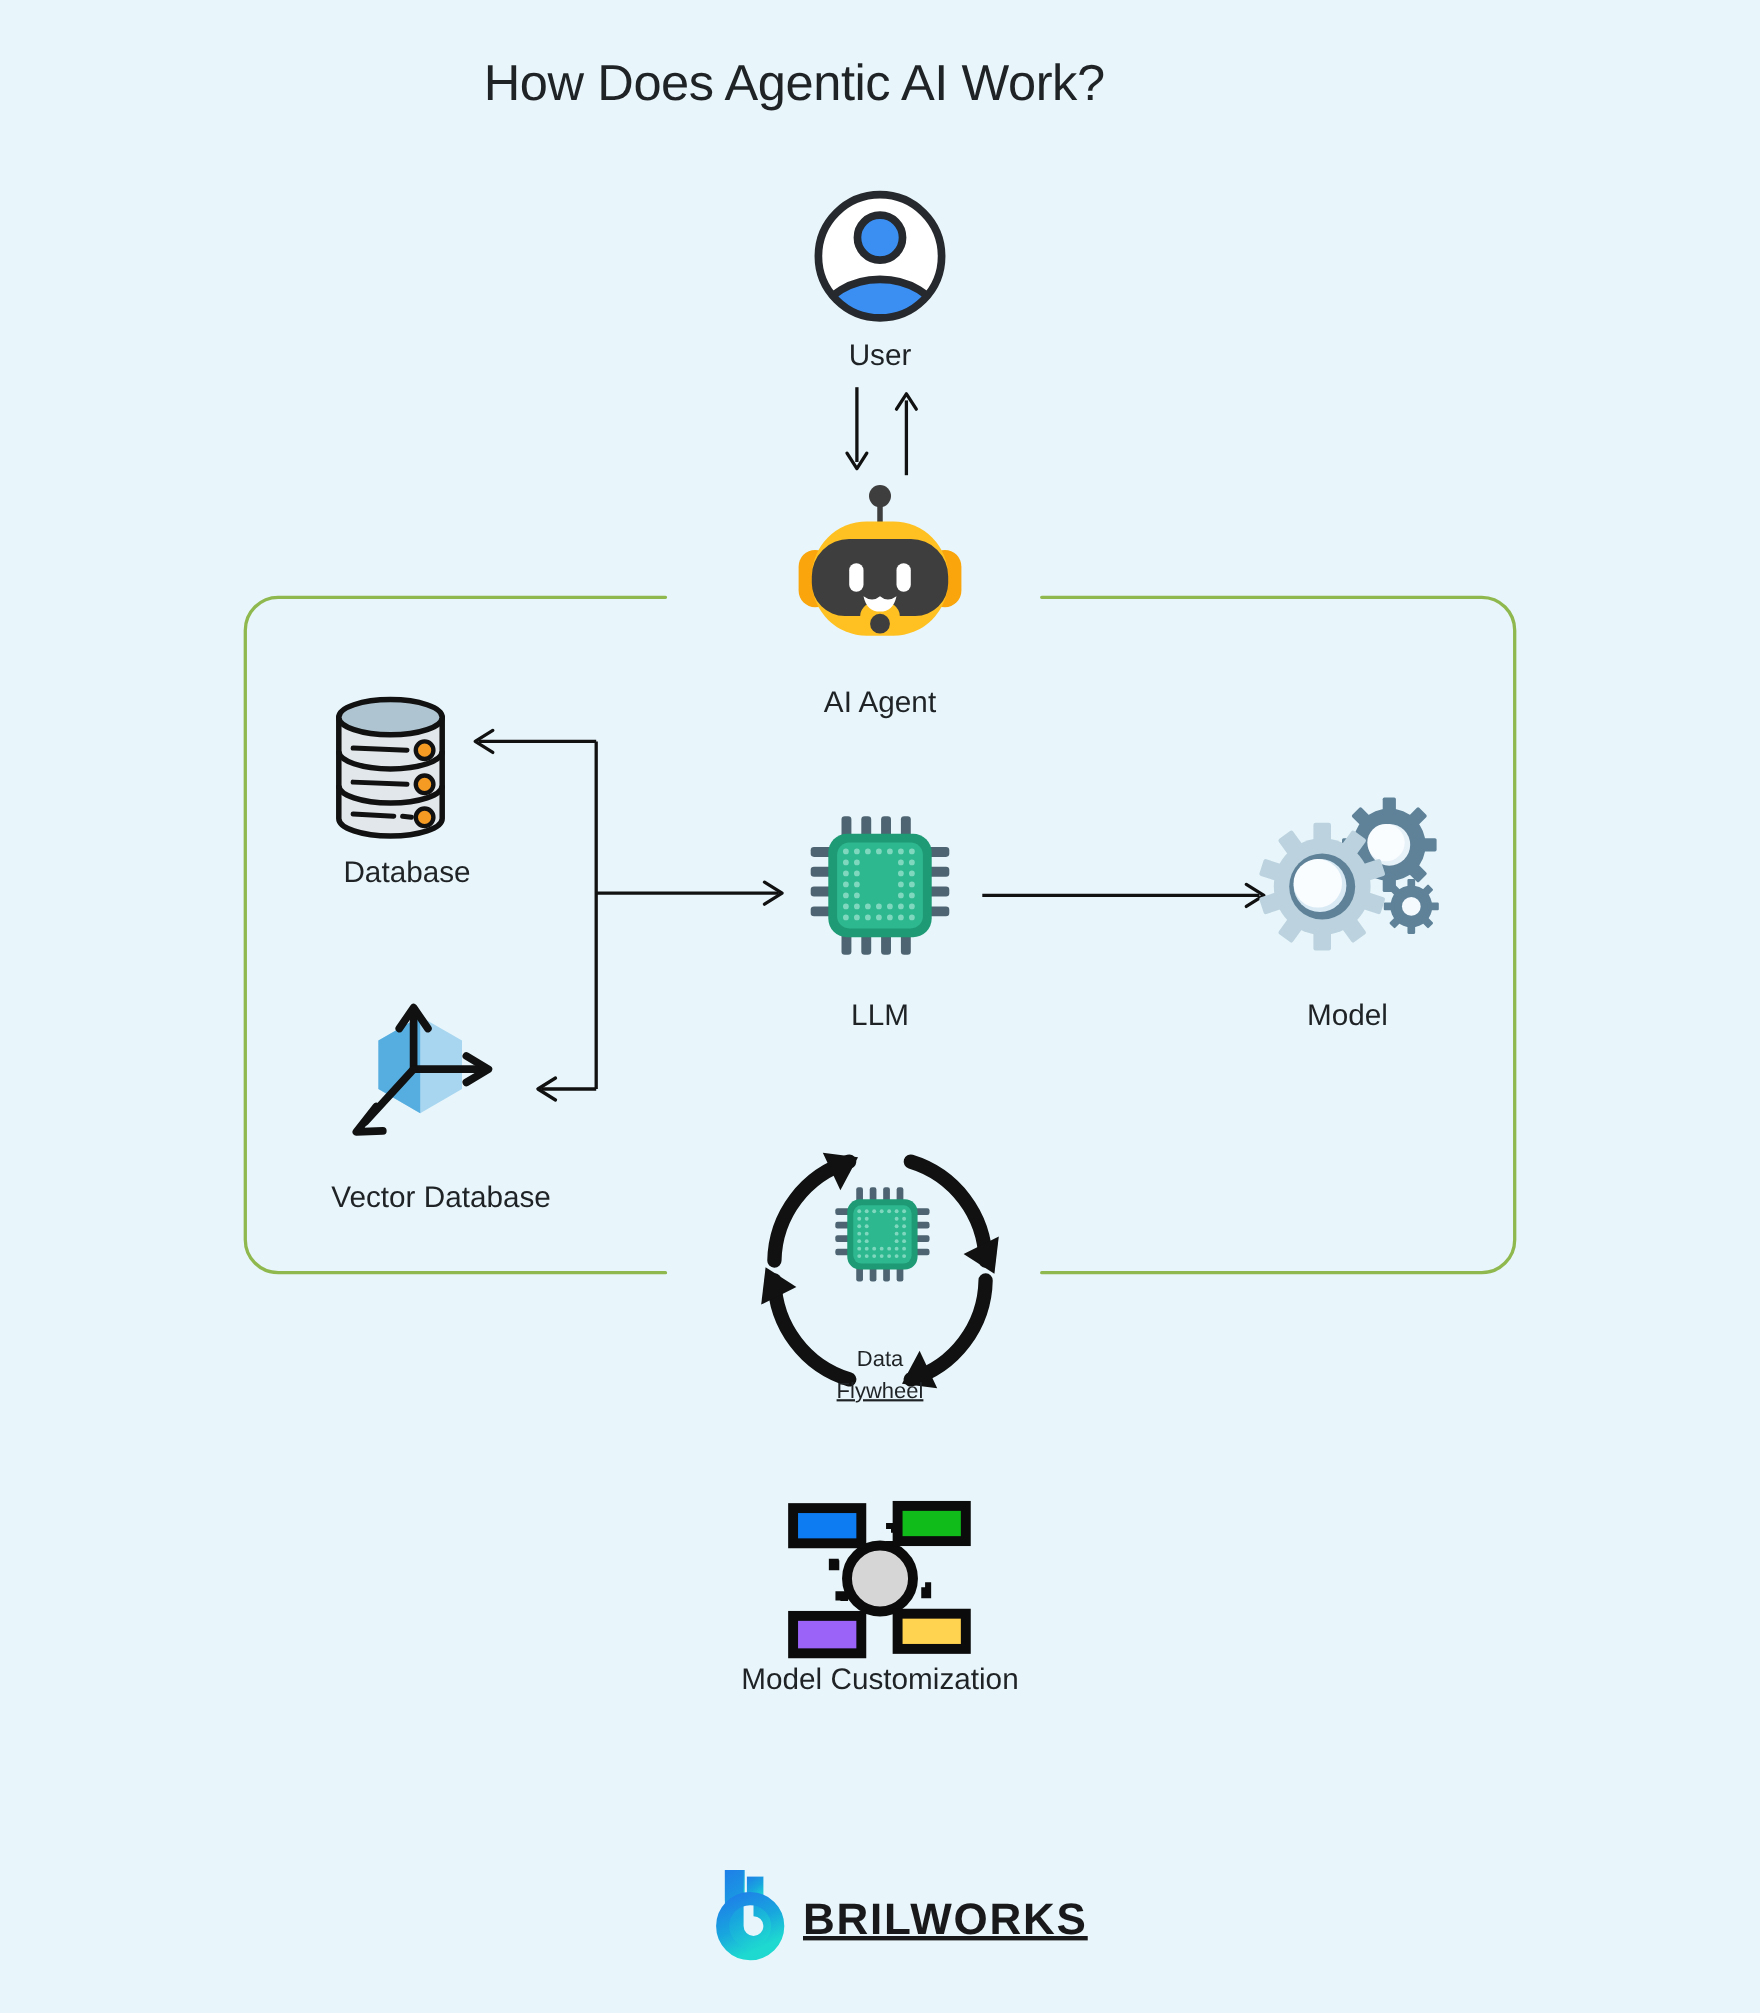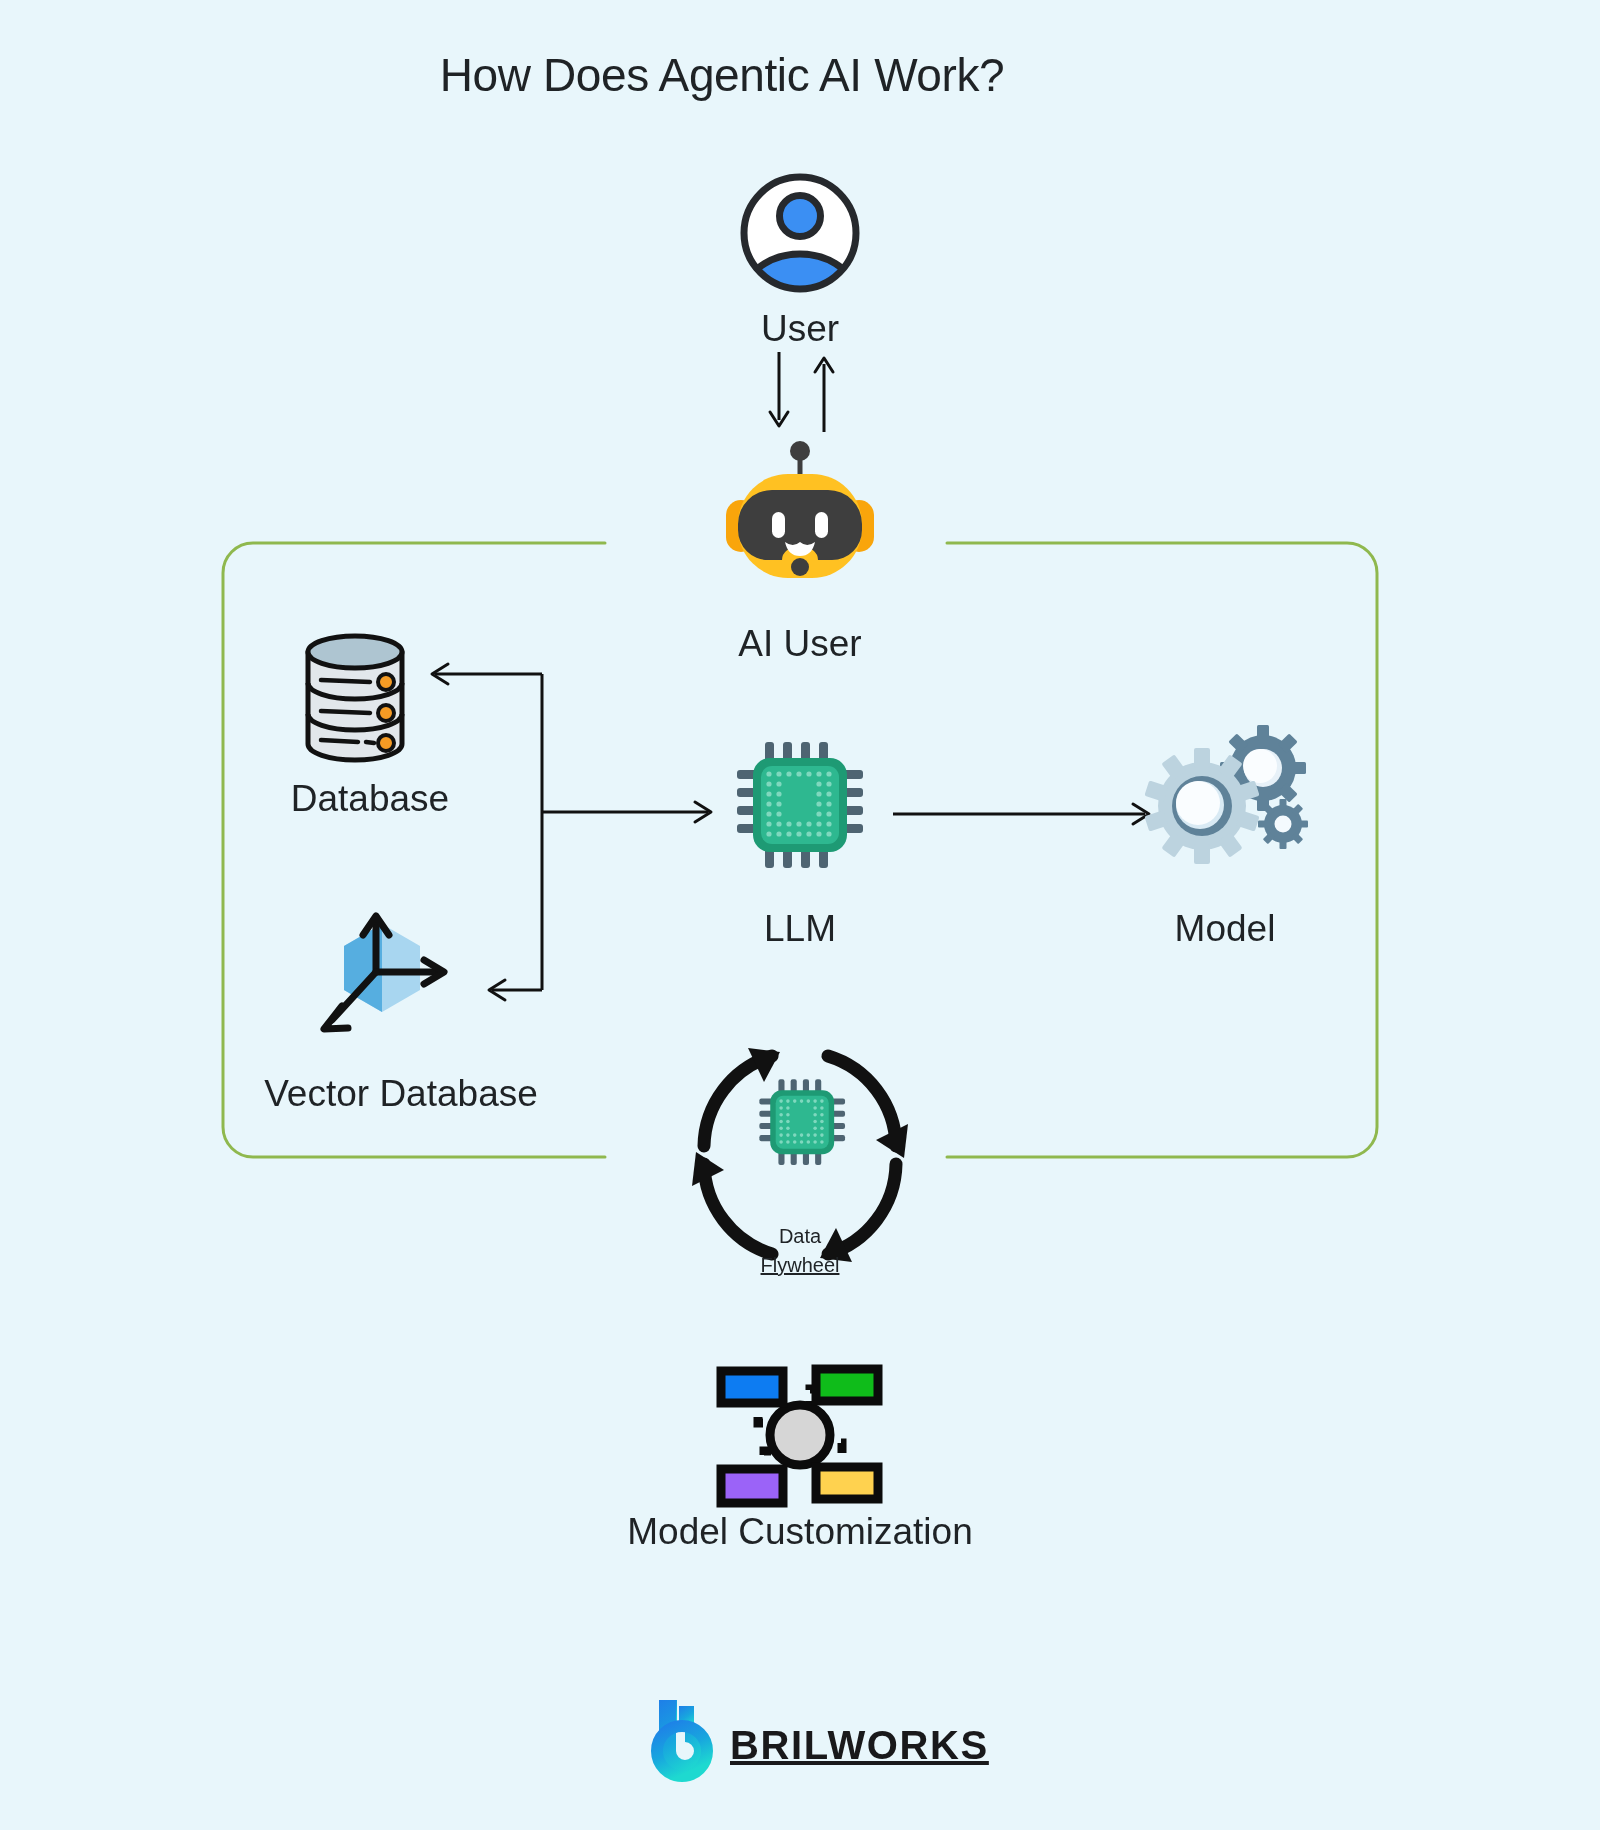--- a/index.html
+++ b/index.html
@@ -27,21 +27,21 @@
   #page-title {
     position: absolute;
     left: 0; top: 48px;
     width: 1444px;
     text-align: center;
     font-size: 46px;
     font-weight: 400;
     letter-spacing: -0.4px;
     color: #1f2326;
   }
-  .lbl-lg { font-size: 37px; }
+  .lbl-lg { font-size: 27px; }
   .lbl-sm { font-size: 20px; line-height: 28px; margin-top: 44px; }
   svg { display: block; overflow: visible; }
   #wordmark {
     position: absolute;
     font-size: 40px;
     font-weight: 700;
     letter-spacing: 1.6px;
     color: #19191b;
     font-family: "Liberation Sans", sans-serif;
     text-decoration: underline;
@@ -103,21 +103,21 @@
              A 30 30 0 0 1 28 92 L 28 86
              A 34 34 0 0 1 62 52 Z" fill="#3E3E3E"></path>
 
     <rect x="62" y="74" width="13" height="26" rx="6.5" fill="#ffffff"></rect>
     <rect x="105" y="74" width="13" height="26" rx="6.5" fill="#ffffff"></rect>
 
     <path d="M 75 104 Q 78 118 90 118 Q 102 118 105 104 Q 97 110 90 104 Q 83 110 75 104 Z" fill="#ffffff"></path>
 
     <ellipse cx="90" cy="129" rx="9" ry="9" fill="#3E3E3E"></ellipse>
   </svg>
-  <div class="label lbl-lg" style="left:690px; top:623px; width:220px;">AI User</div>
+  <div class="label lbl-lg" style="left:690px; top:623px; width:220px;">AI Agent</div>
 
   <svg class="node" style="left:300px; top:634px;" width="110" height="128" viewBox="0 0 110 128">
 
     <path d="M 8 18 L 8 110 A 47 16 0 0 0 102 110 L 102 18 Z" fill="#E2E7EB" stroke="#111" stroke-width="5" stroke-linejoin="round"></path>
 
     <ellipse cx="55" cy="18" rx="47" ry="16" fill="#AEC5D1" stroke="#111" stroke-width="5"></ellipse>
 
     <path d="M 8 49 A 47 16 0 0 0 102 49" fill="none" stroke="#111" stroke-width="5"></path>
 
     <path d="M 8 80 A 47 16 0 0 0 102 80" fill="none" stroke="#111" stroke-width="5"></path>

